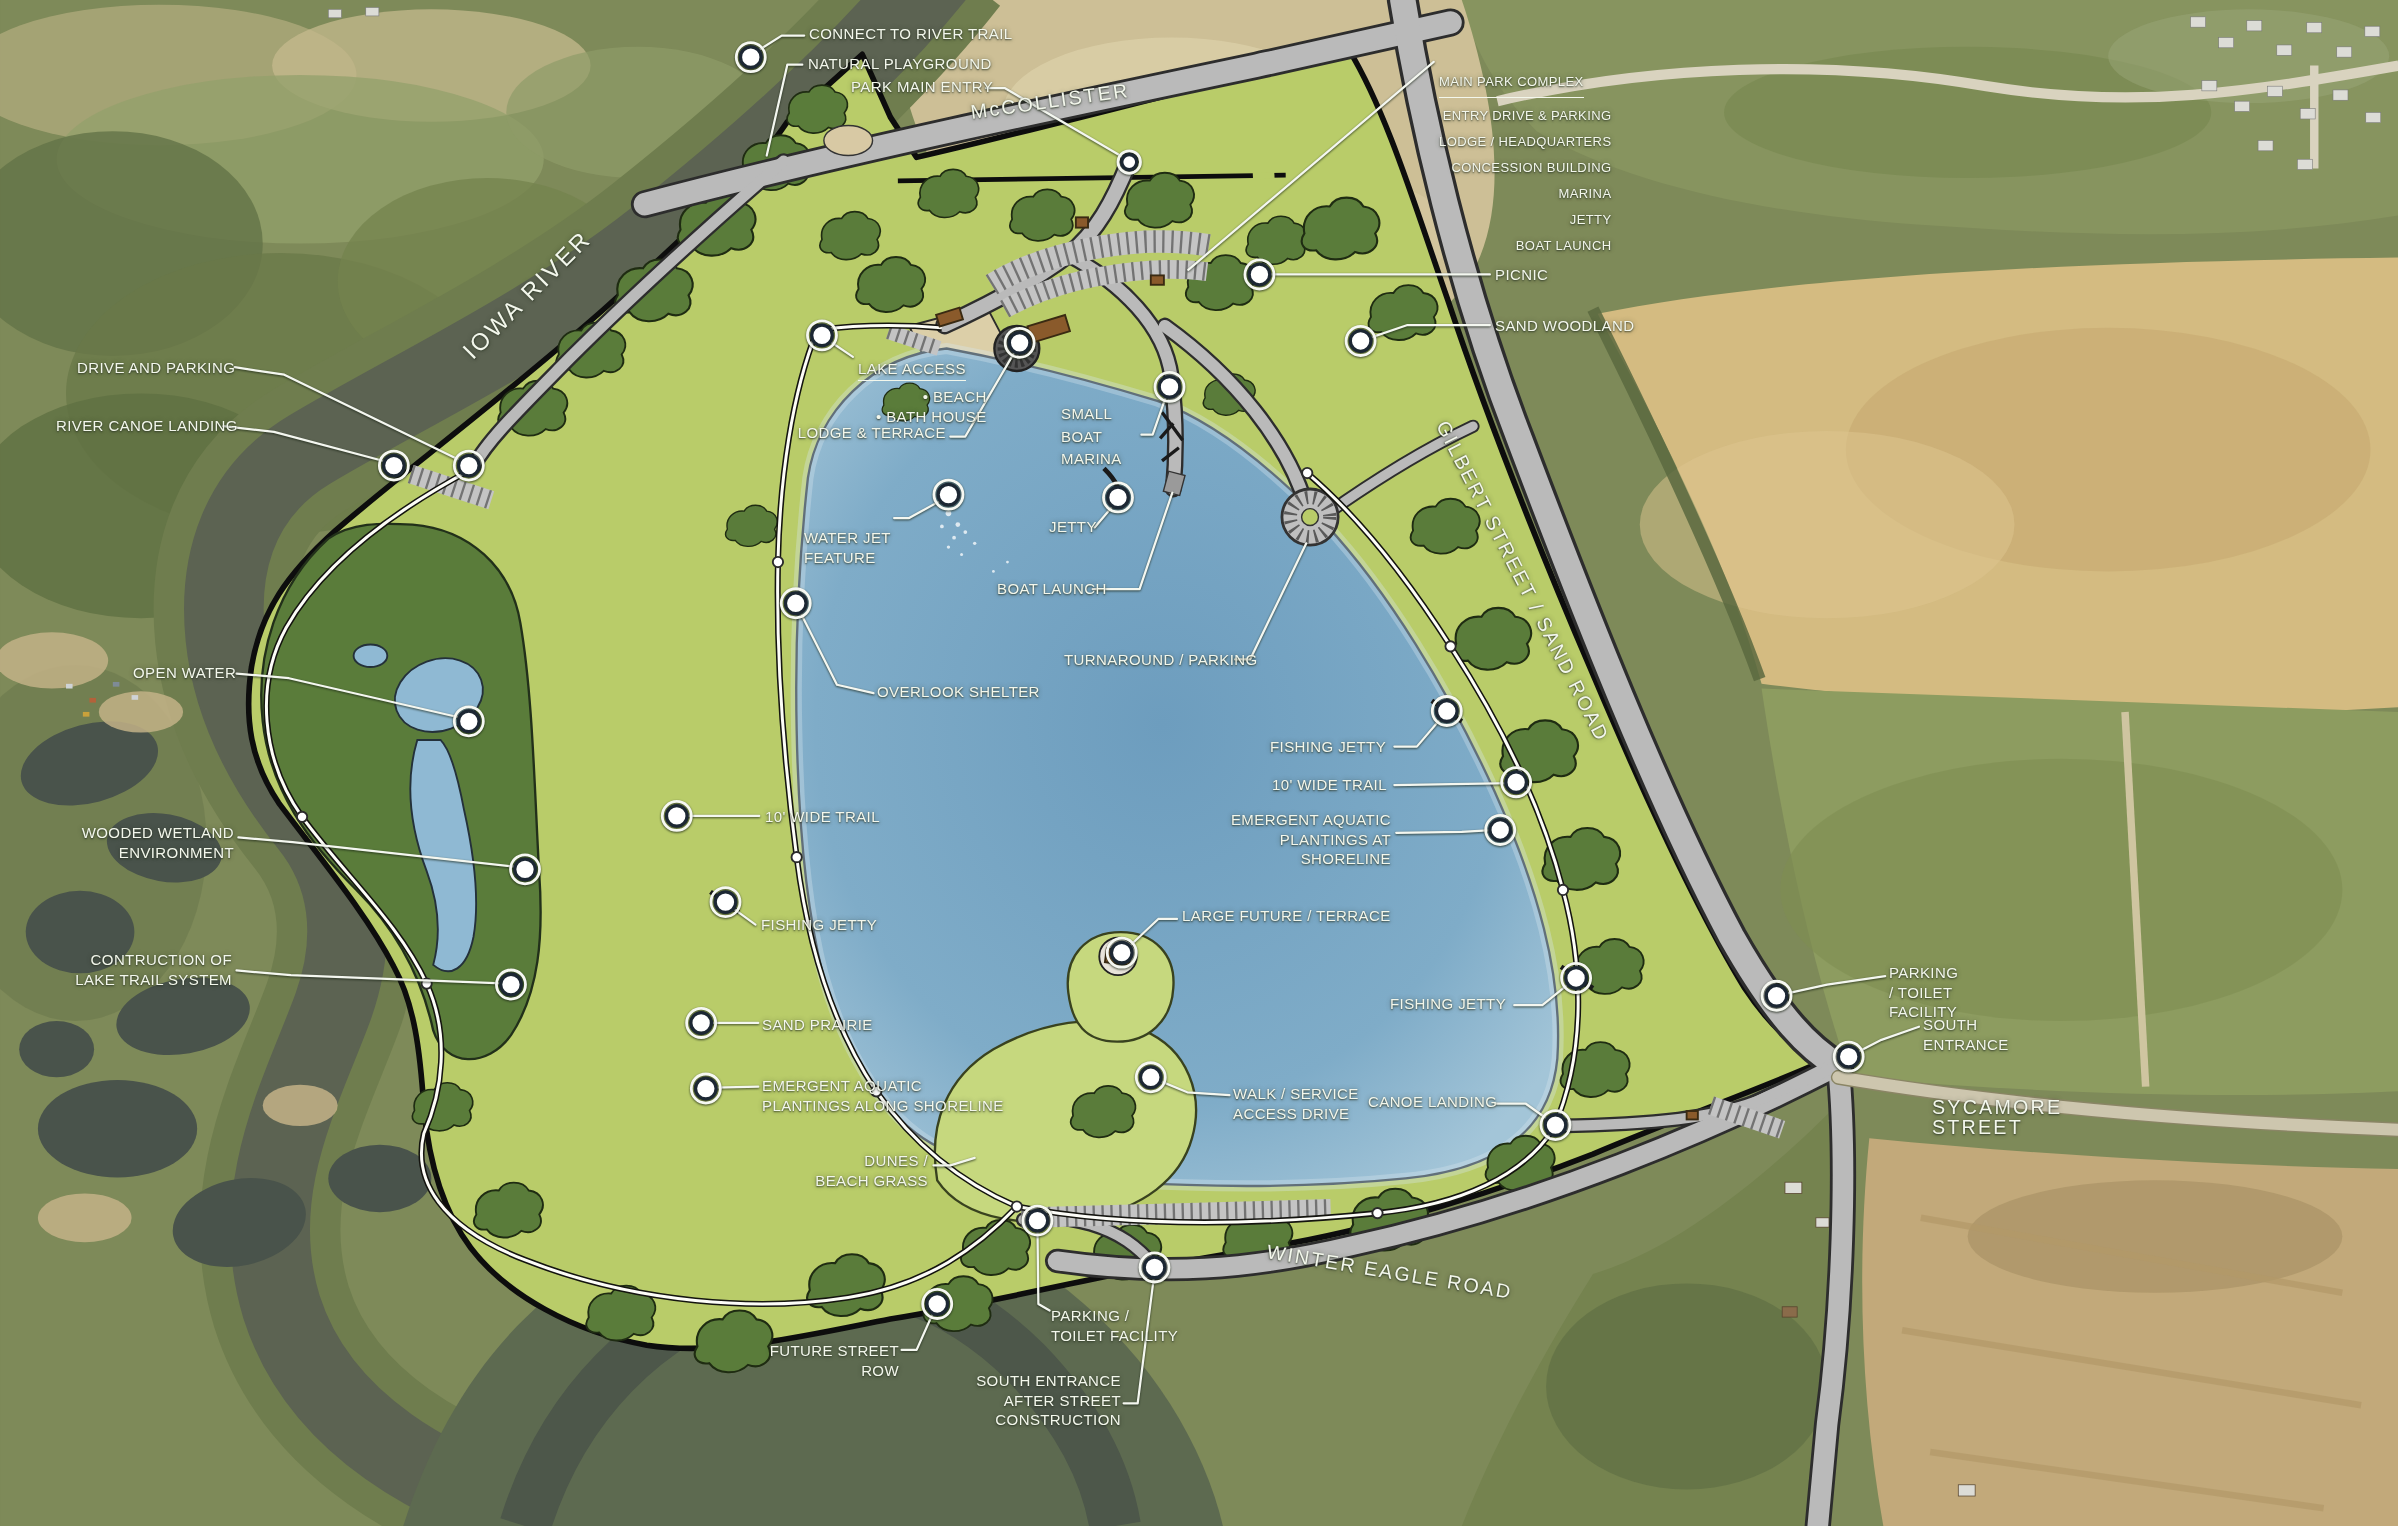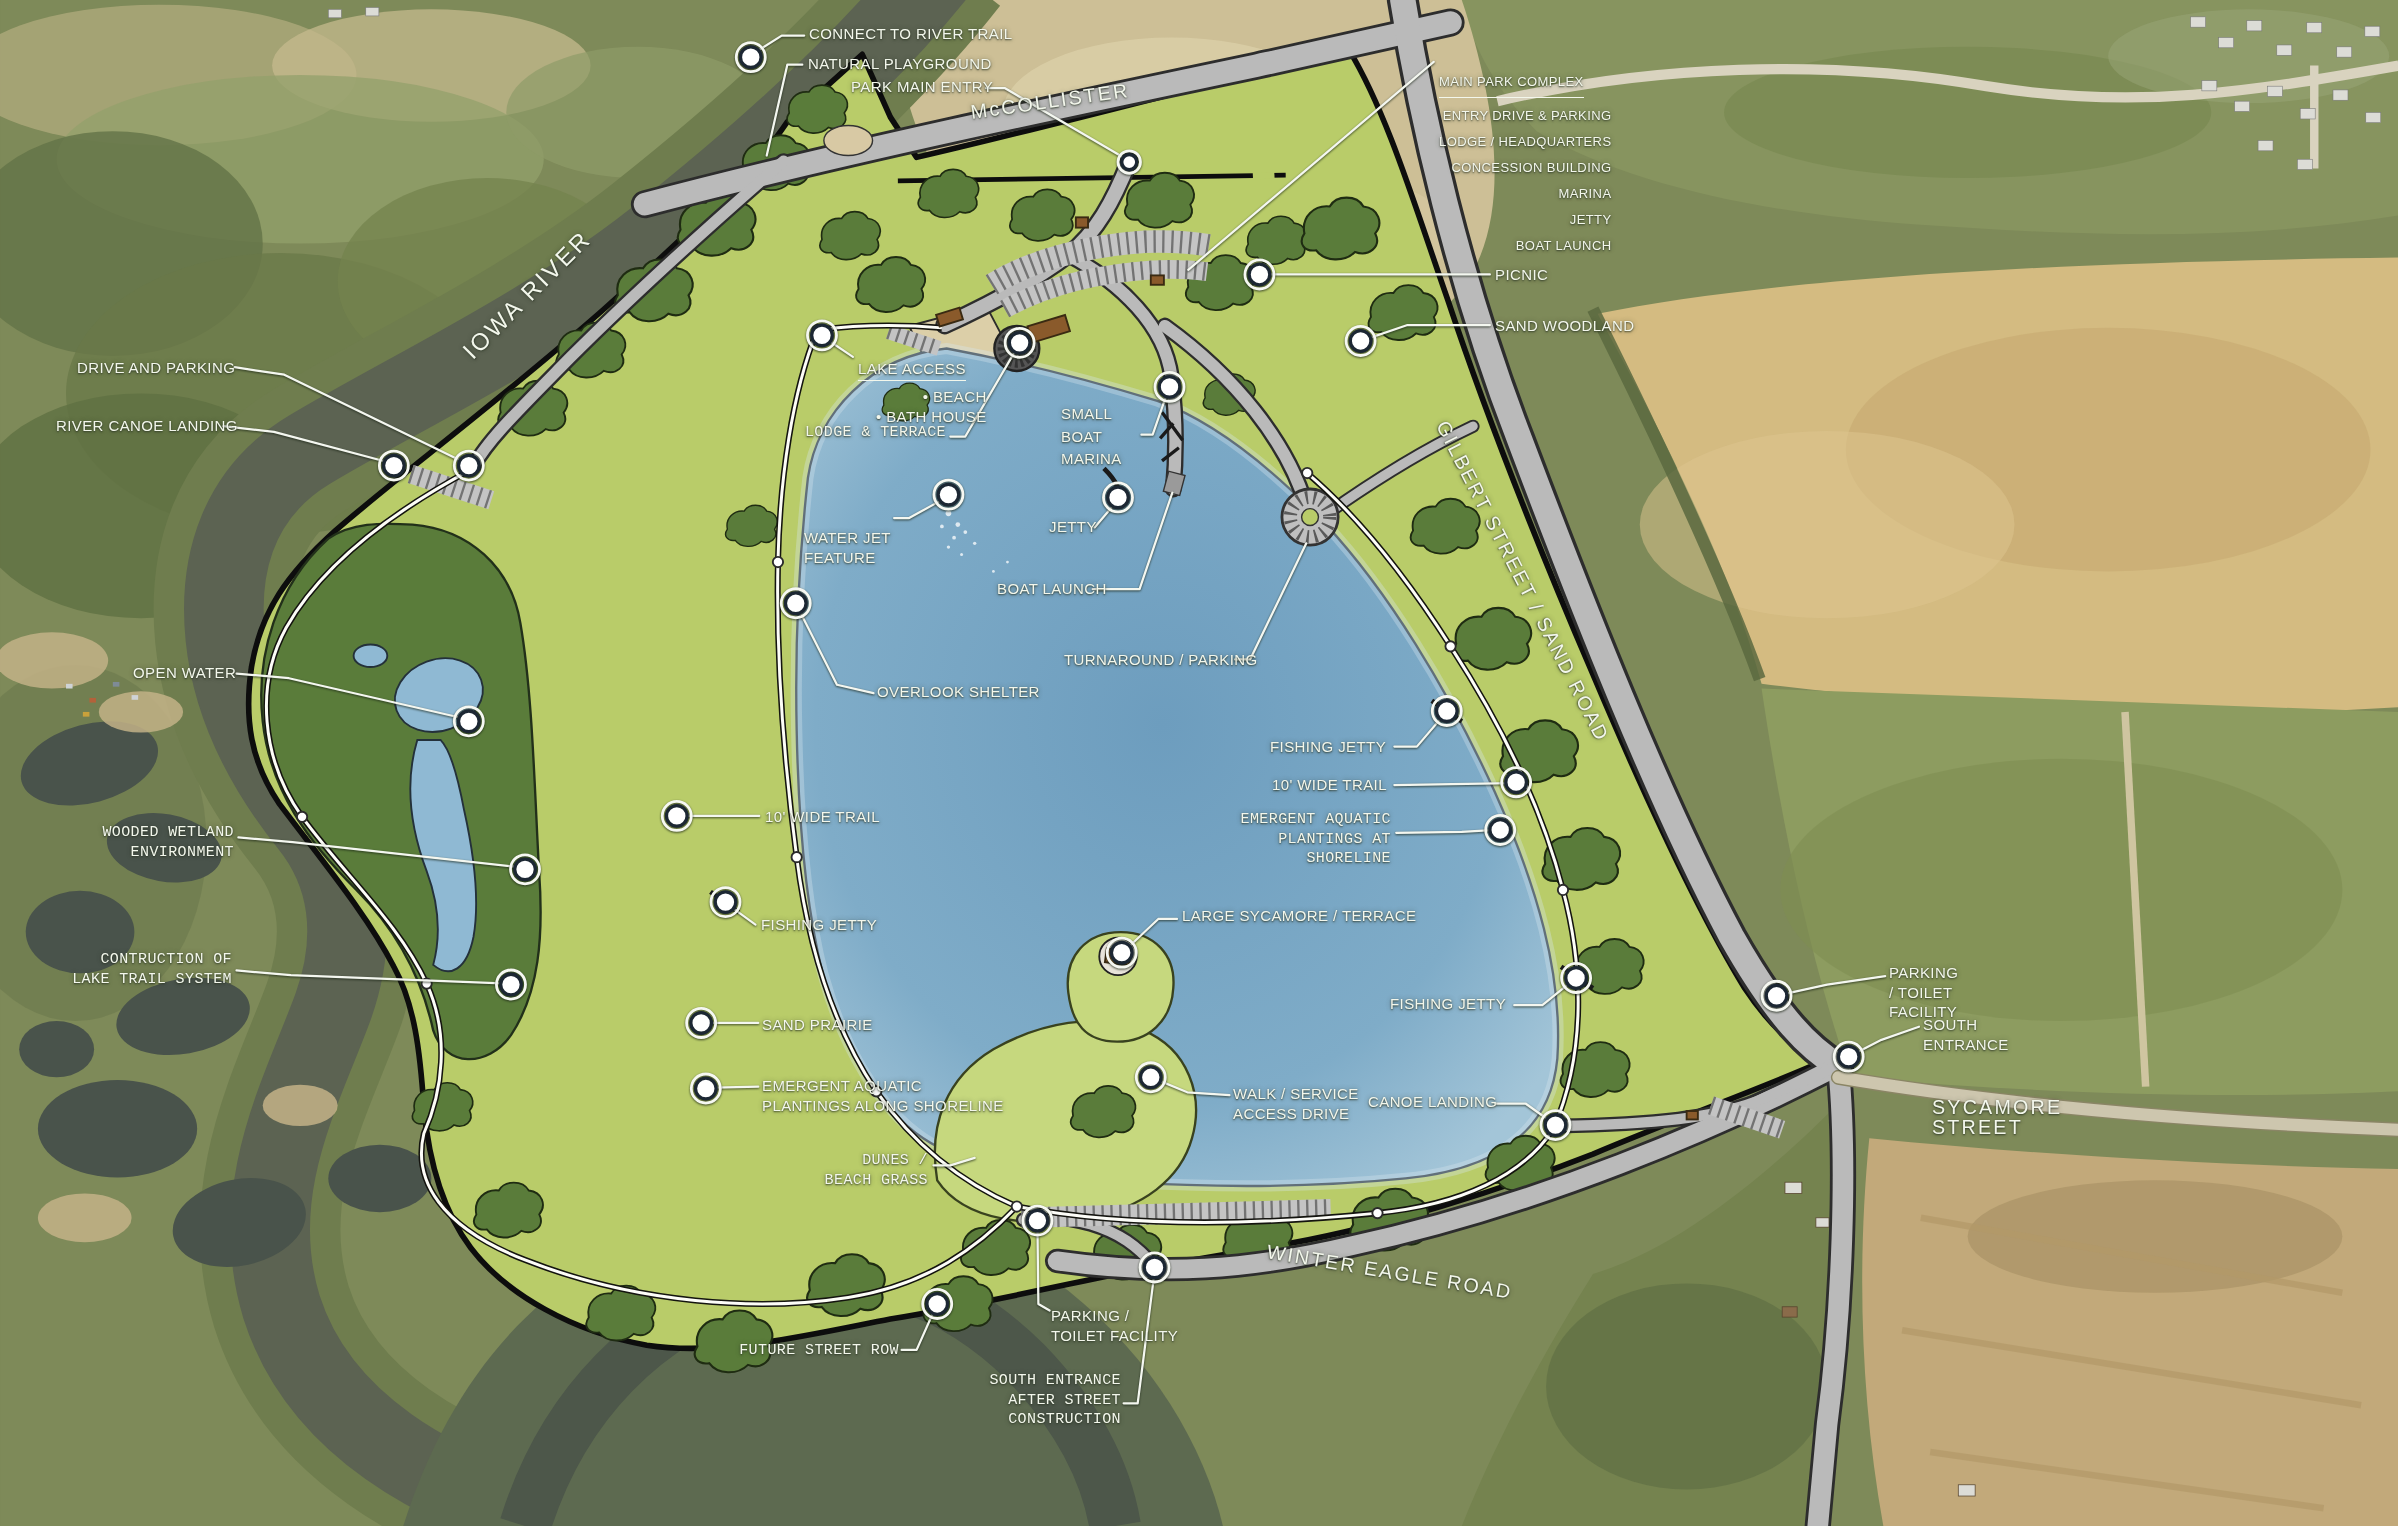--- a/index.html
+++ b/index.html
@@ -2,21 +2,21 @@
 <html style="font-size:15px"><head>
 <meta charset="utf-8">
 <style>
   html,body{margin:0;padding:0;background:#676c55;}
   .stage{position:relative;width:2399px;height:1526px;overflow:hidden;
          font-family:"Liberation Sans",sans-serif;background:#7e8a59;}
   .stage svg{position:absolute;left:0;top:0;}
   .labels-layer{position:absolute;left:0;top:0;width:1935px;height:1526px;pointer-events:none;}
   .lbl{position:absolute;color:#f3f7ec;font-size:15px;letter-spacing:0.4px;line-height:19.7px;
        white-space:pre-line;text-shadow:0 0.9px 1.9px rgba(42,52,36,.9),0 0 5.6px rgba(42,52,36,.45);}
-  .r{text-align:right;font-family:Liberation Mono, monospace;}
+  .r{text-align:right;}
   .c{text-align:left;}
   .road{font-size:19.7px;letter-spacing:2.2px;}
   .big{font-size:24px;letter-spacing:2.8px;}
   .complex{font-size:13px;line-height:26px;}
   .u{display:inline-block;border-bottom:1.9px solid #f3f7ec;padding-bottom:1.9px;}
   .mt6{margin-top:5.6px;text-align:right;}
   .leads,.marks{filter:drop-shadow(0 1px 1px rgba(25,35,20,.8));}
 </style>
 </head>
 <body>
@@ -442,21 +442,21 @@
 ENVIRONMENT</div>
   <div class="lbl r" style="left:52px;top:950px;width:180px">CONTRUCTION OF
 LAKE TRAIL SYSTEM</div>
   <div class="lbl" style="left:765px;top:807px">10' WIDE TRAIL</div>
   <div class="lbl" style="left:761px;top:915px">FISHING JETTY</div>
   <div class="lbl" style="left:762px;top:1015px">SAND PRAIRIE</div>
   <div class="lbl" style="left:762px;top:1076px">EMERGENT AQUATIC
 PLANTINGS ALONG SHORELINE</div>
   <div class="lbl r" style="left:778px;top:1151px;width:150px">DUNES /
 BEACH GRASS</div>
-  <div class="lbl" style="left:1182px;top:906px">LARGE SYCAMORE / TERRACE</div>
+  <div class="lbl" style="left:1182px;top:906px">LARGE FUTURE / TERRACE</div>
   <div class="lbl" style="left:1233px;top:1084px">WALK / SERVICE
 ACCESS DRIVE</div>
   <div class="lbl" style="left:1368px;top:1092px">CANOE LANDING</div>
   <div class="lbl" style="left:1270px;top:737px">FISHING JETTY</div>
   <div class="lbl" style="left:1272px;top:775px">10' WIDE TRAIL</div>
   <div class="lbl r" style="left:1196px;top:810px;width:195px">EMERGENT AQUATIC
 PLANTINGS AT SHORELINE</div>
   <div class="lbl" style="left:1390px;top:994px">FISHING JETTY</div>
   <div class="lbl" style="left:1889px;top:963px">PARKING / TOILET
 FACILITY</div>

